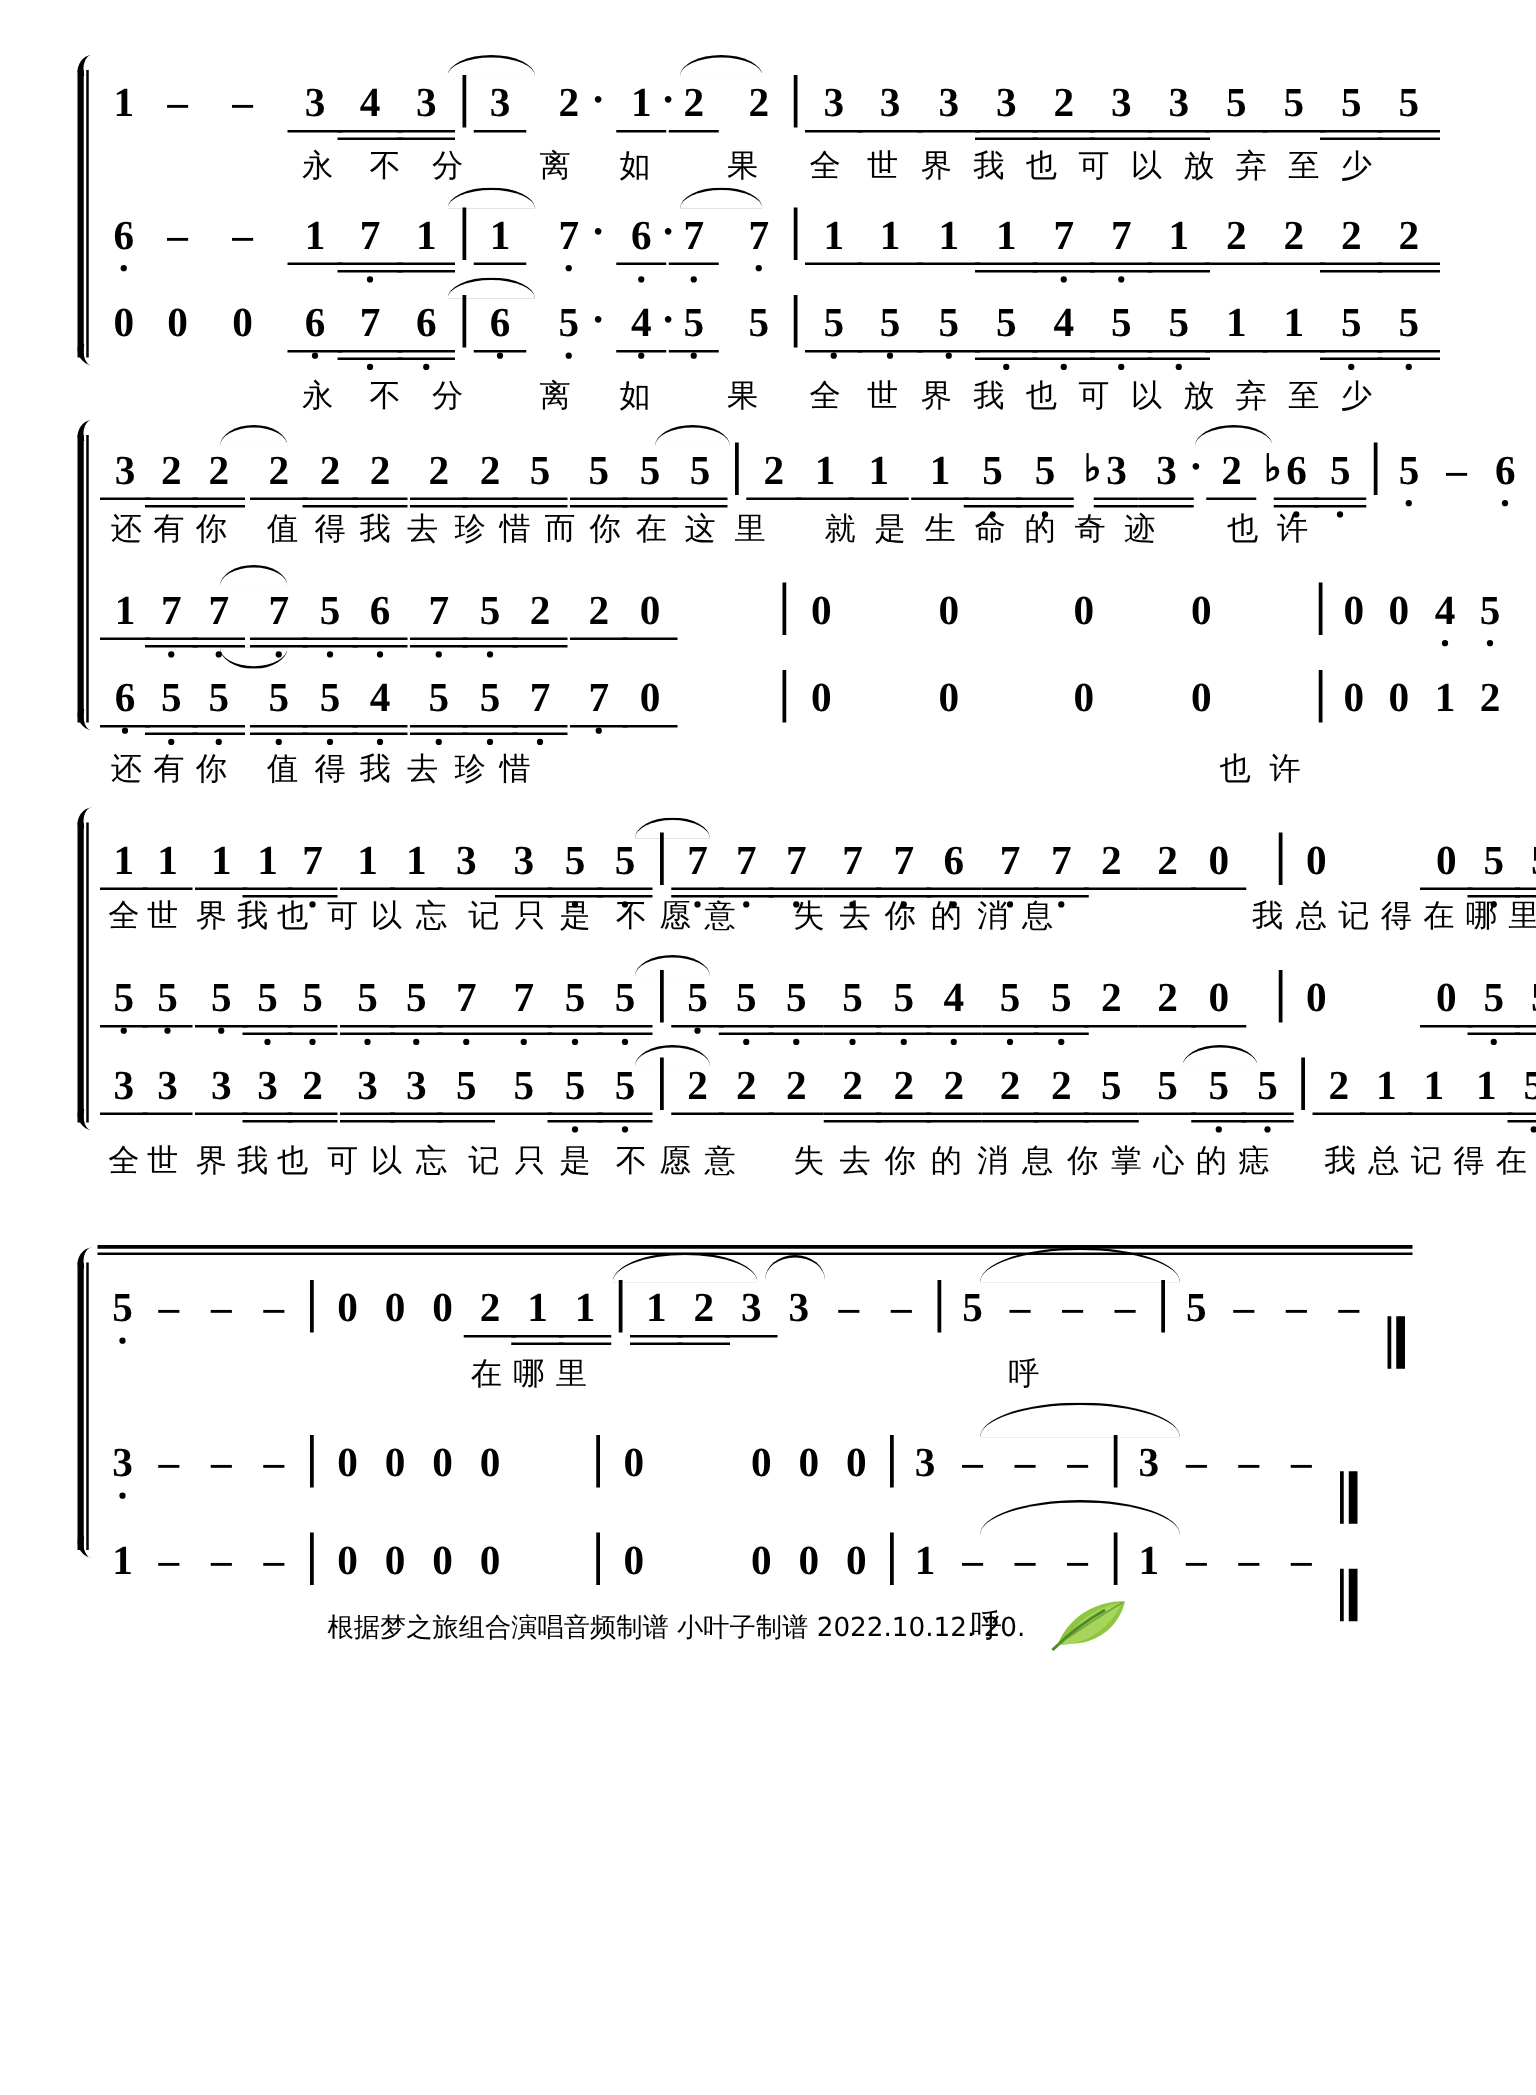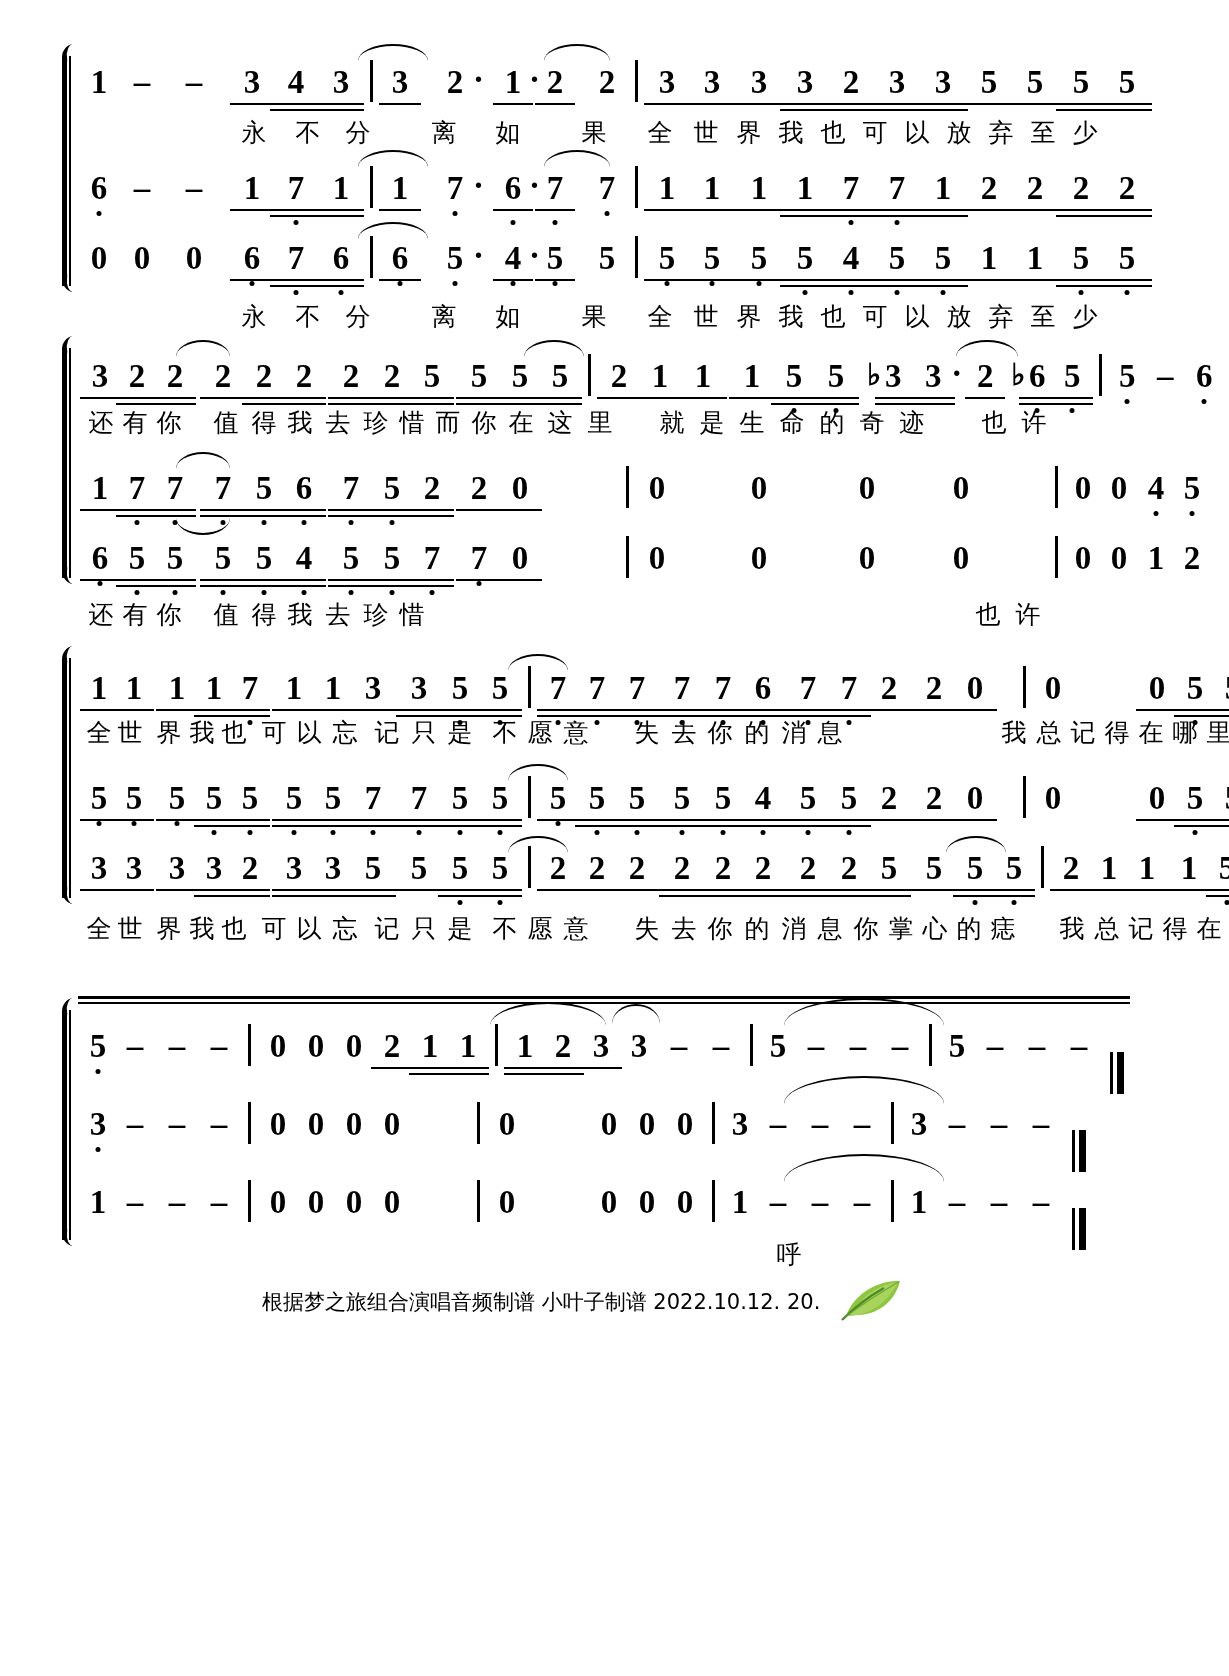--- a/index.html
+++ b/index.html
@@ -512,20 +512,25 @@
         <span class="n" style="width:30px"><span class="gl">5</span></span>
         <span class="dash" style="width:38px;text-align:center">–</span>
         <span class="dash" style="width:38px;text-align:center">–</span>
         <span class="dash" style="width:38px;text-align:center">–</span>
         <span class="endbar"><i class="thin"></i><i class="thick"></i></span>
       </div>
       <div class="slur" style="left:406px;top:-12px;width:116px;height:22px;"></div>
       <div class="slur" style="left:528px;top:-10px;width:48px;height:18px;"></div>
       <div class="slur" style="left:700px;top:-16px;width:160px;height:26px;"></div>
     </div>
+    <div class="row lyricrow" style="margin-left:36px;">
+      <div class="lyrics" style="top:4px;">
+        <span class="ly" style="width:34px;margin-left:288px">在</span><span class="ly" style="width:34px">哪</span><span class="ly" style="width:34px">里</span><span class="ly" style="width:34px;margin-left:328px">呼</span>
+      </div>
+    </div>
 
     <div class="row" style="margin-left:36px;margin-top:14px;">
       <div class="notes" style="top:10px;">
         <span class="n" style="width:28px"><span class="gl">3</span><i class="dot-low"></i></span>
         <span class="dash" style="width:38px;text-align:center">–</span>
         <span class="dash" style="width:38px;text-align:center">–</span>
         <span class="dash" style="width:38px;text-align:center">–</span>
         <span class="barline"></span>
         <span class="n" style="width:34px"><span class="gl">0</span></span>
         <span class="n" style="width:34px"><span class="gl">0</span></span>

